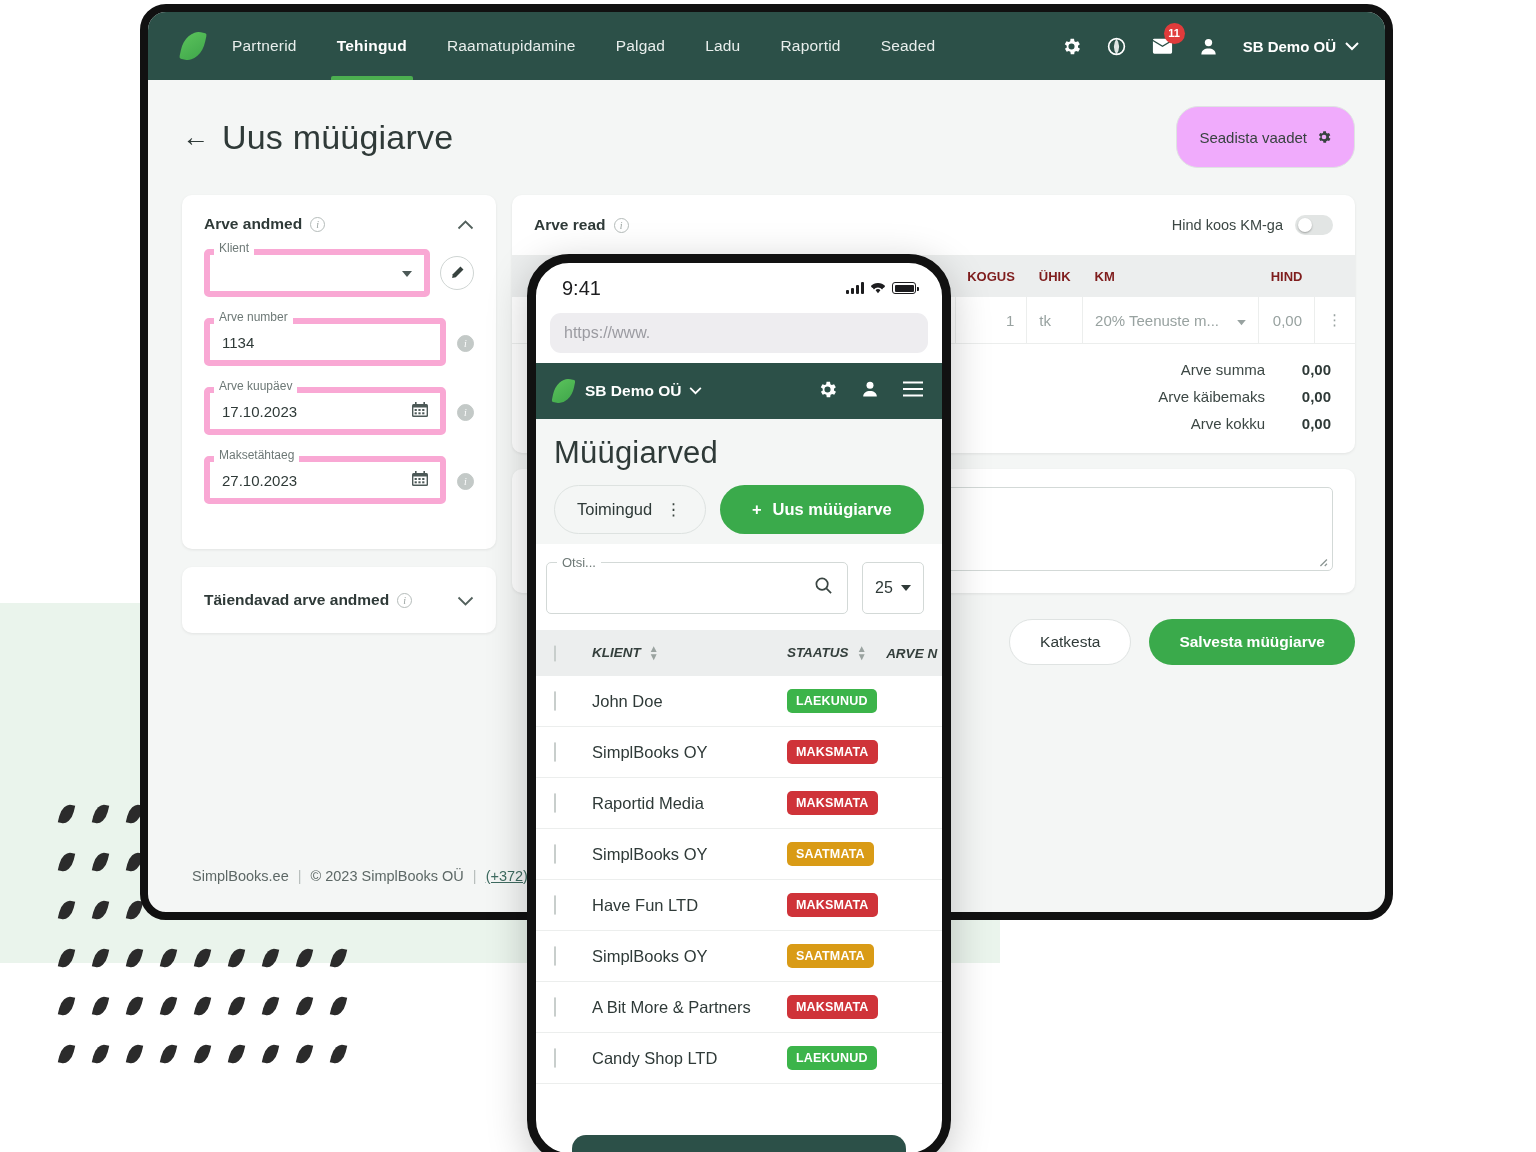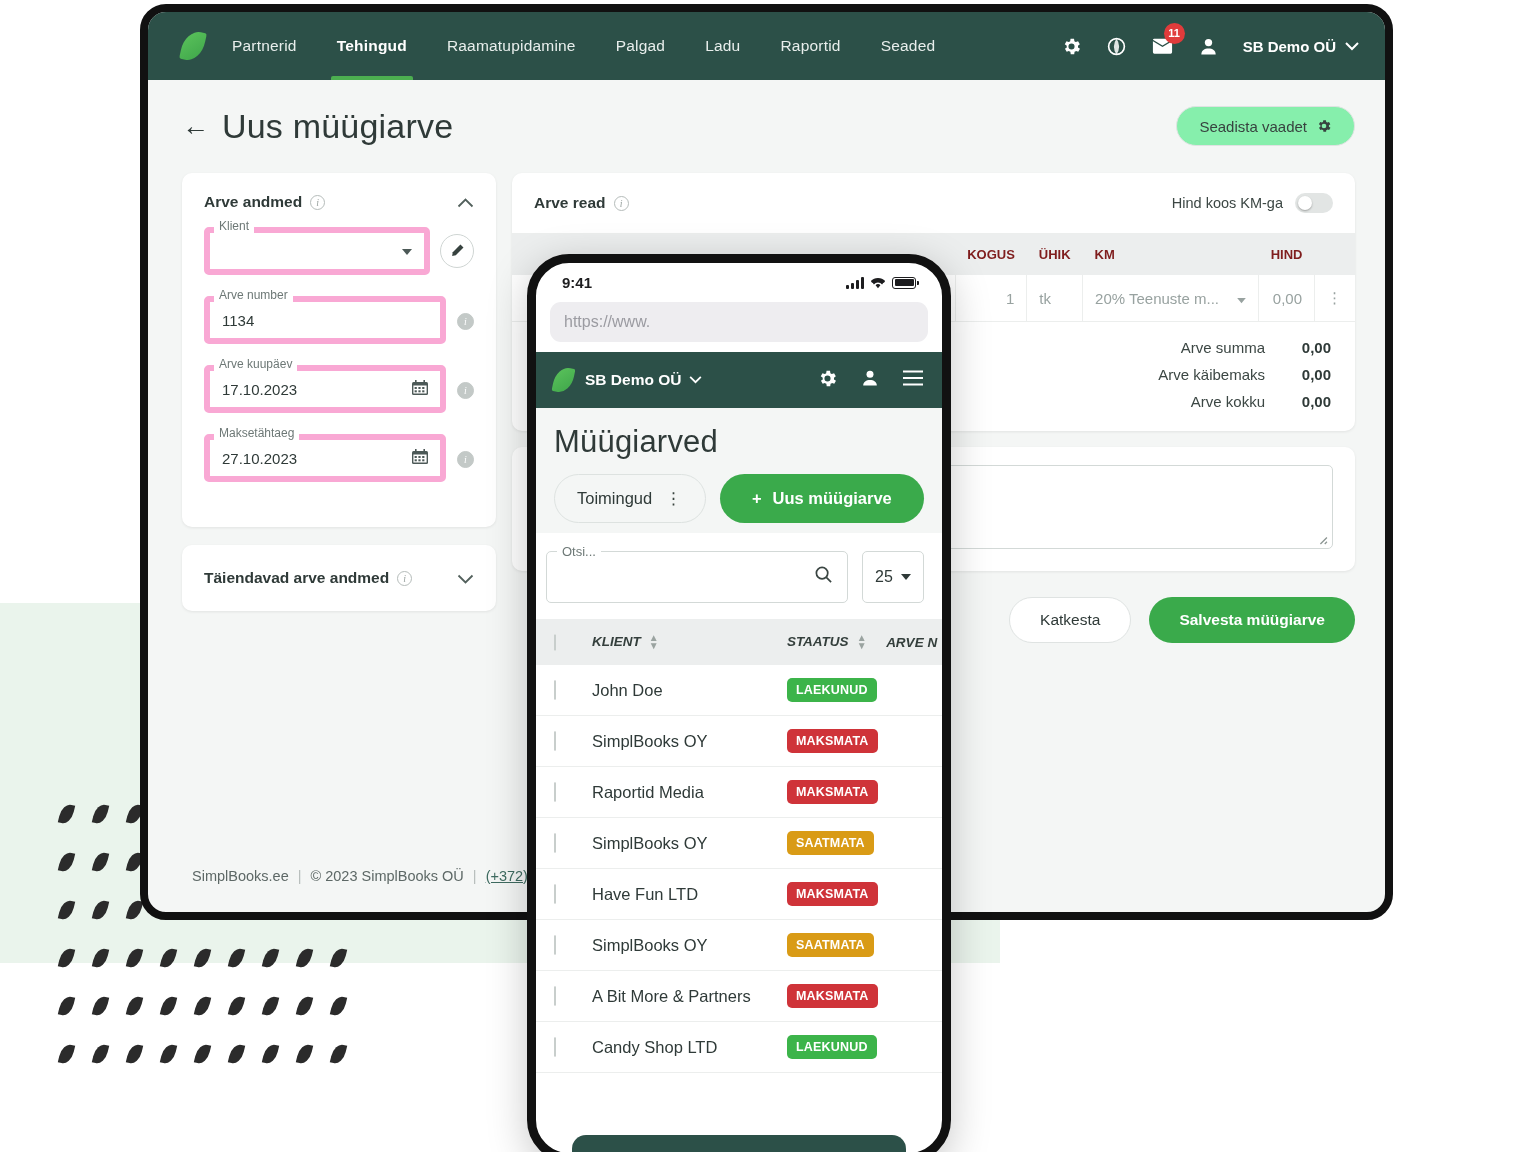--- a/index.html
+++ b/index.html
@@ -76,22 +76,22 @@
     padding: 0 4px; line-height: 1;
   }
   .org-name { color: #fff; font-size: 15px; font-weight: bold; display: flex; align-items: center; gap: 9px; cursor: pointer; }
 
   
   .page-body { padding: 26px 30px 0 34px; height: calc(100% - 68px); position: relative; }
   .page-head { display: flex; align-items: center; }
   .back-arrow { font-size: 27px; color: #2f3a38; margin-right: 13px; cursor: pointer; line-height: 1; }
   .page-title { font-size: 34px; color: #2f3a38; font-weight: normal; letter-spacing: .2px; }
   .view-config-btn {
-    margin-left: auto; background: #86efac; border: 1px solid #dfe3e2;
-    border-radius: 22px; height: 40px; padding: 16px 22px;
+    margin-left: auto; background: #f0abfc; border: 1px solid #dfe3e2;
+    border-radius: 22px; height: 62px; padding: 16px 22px;
     display: flex; align-items: center; gap: 9px;
     font-size: 15px; color: #37423f; cursor: pointer;
   }
 
   .cols { display: flex; gap: 16px; margin-top: 27px; align-items: flex-start; }
 
   .card {
     background: #fff; border-radius: 10px;
     box-shadow: 0 1px 3px rgba(0,0,0,.08);
   }
@@ -202,22 +202,22 @@
   .phone {
     position: absolute; left: 527px; top: 254px;
     width: 424px; height: 908px;
     background: #ffffff;
     border: 9px solid #111111;
     border-radius: 42px;
     overflow: hidden;
     box-shadow: 0 10px 40px rgba(0,0,0,.22);
   }
   .p-status {
-    height: 39px; display: flex; align-items: center;
-    padding: 0 26px; font-size: 15px; font-weight: bold; color: #1d1d1f;
+    height: 50px; display: flex; align-items: center;
+    padding: 0 26px; font-size: 20px; font-weight: normal; color: #1d1d1f;
   }
   .p-status .right { margin-left: auto; display: flex; align-items: center; gap: 6px; }
   .bars { display: flex; align-items: flex-end; gap: 2px; height: 12px; }
   .bars i { width: 3px; background: #1d1d1f; border-radius: 1px; }
   .bars i:nth-child(1){height:4px} .bars i:nth-child(2){height:6px}
   .bars i:nth-child(3){height:9px} .bars i:nth-child(4){height:12px}
   .batt { width: 24px; height: 12px; border: 1.5px solid #1d1d1f; border-radius: 3px; position: relative; }
   .batt:before { content:""; position:absolute; left:1.5px; top:1.5px; right:1.5px; bottom:1.5px; background:#1d1d1f; border-radius:1px; }
   .batt:after { content:""; position:absolute; right:-4px; top:3.5px; width:2px; height:4px; background:#1d1d1f; border-radius:0 1px 1px 0;}
 

